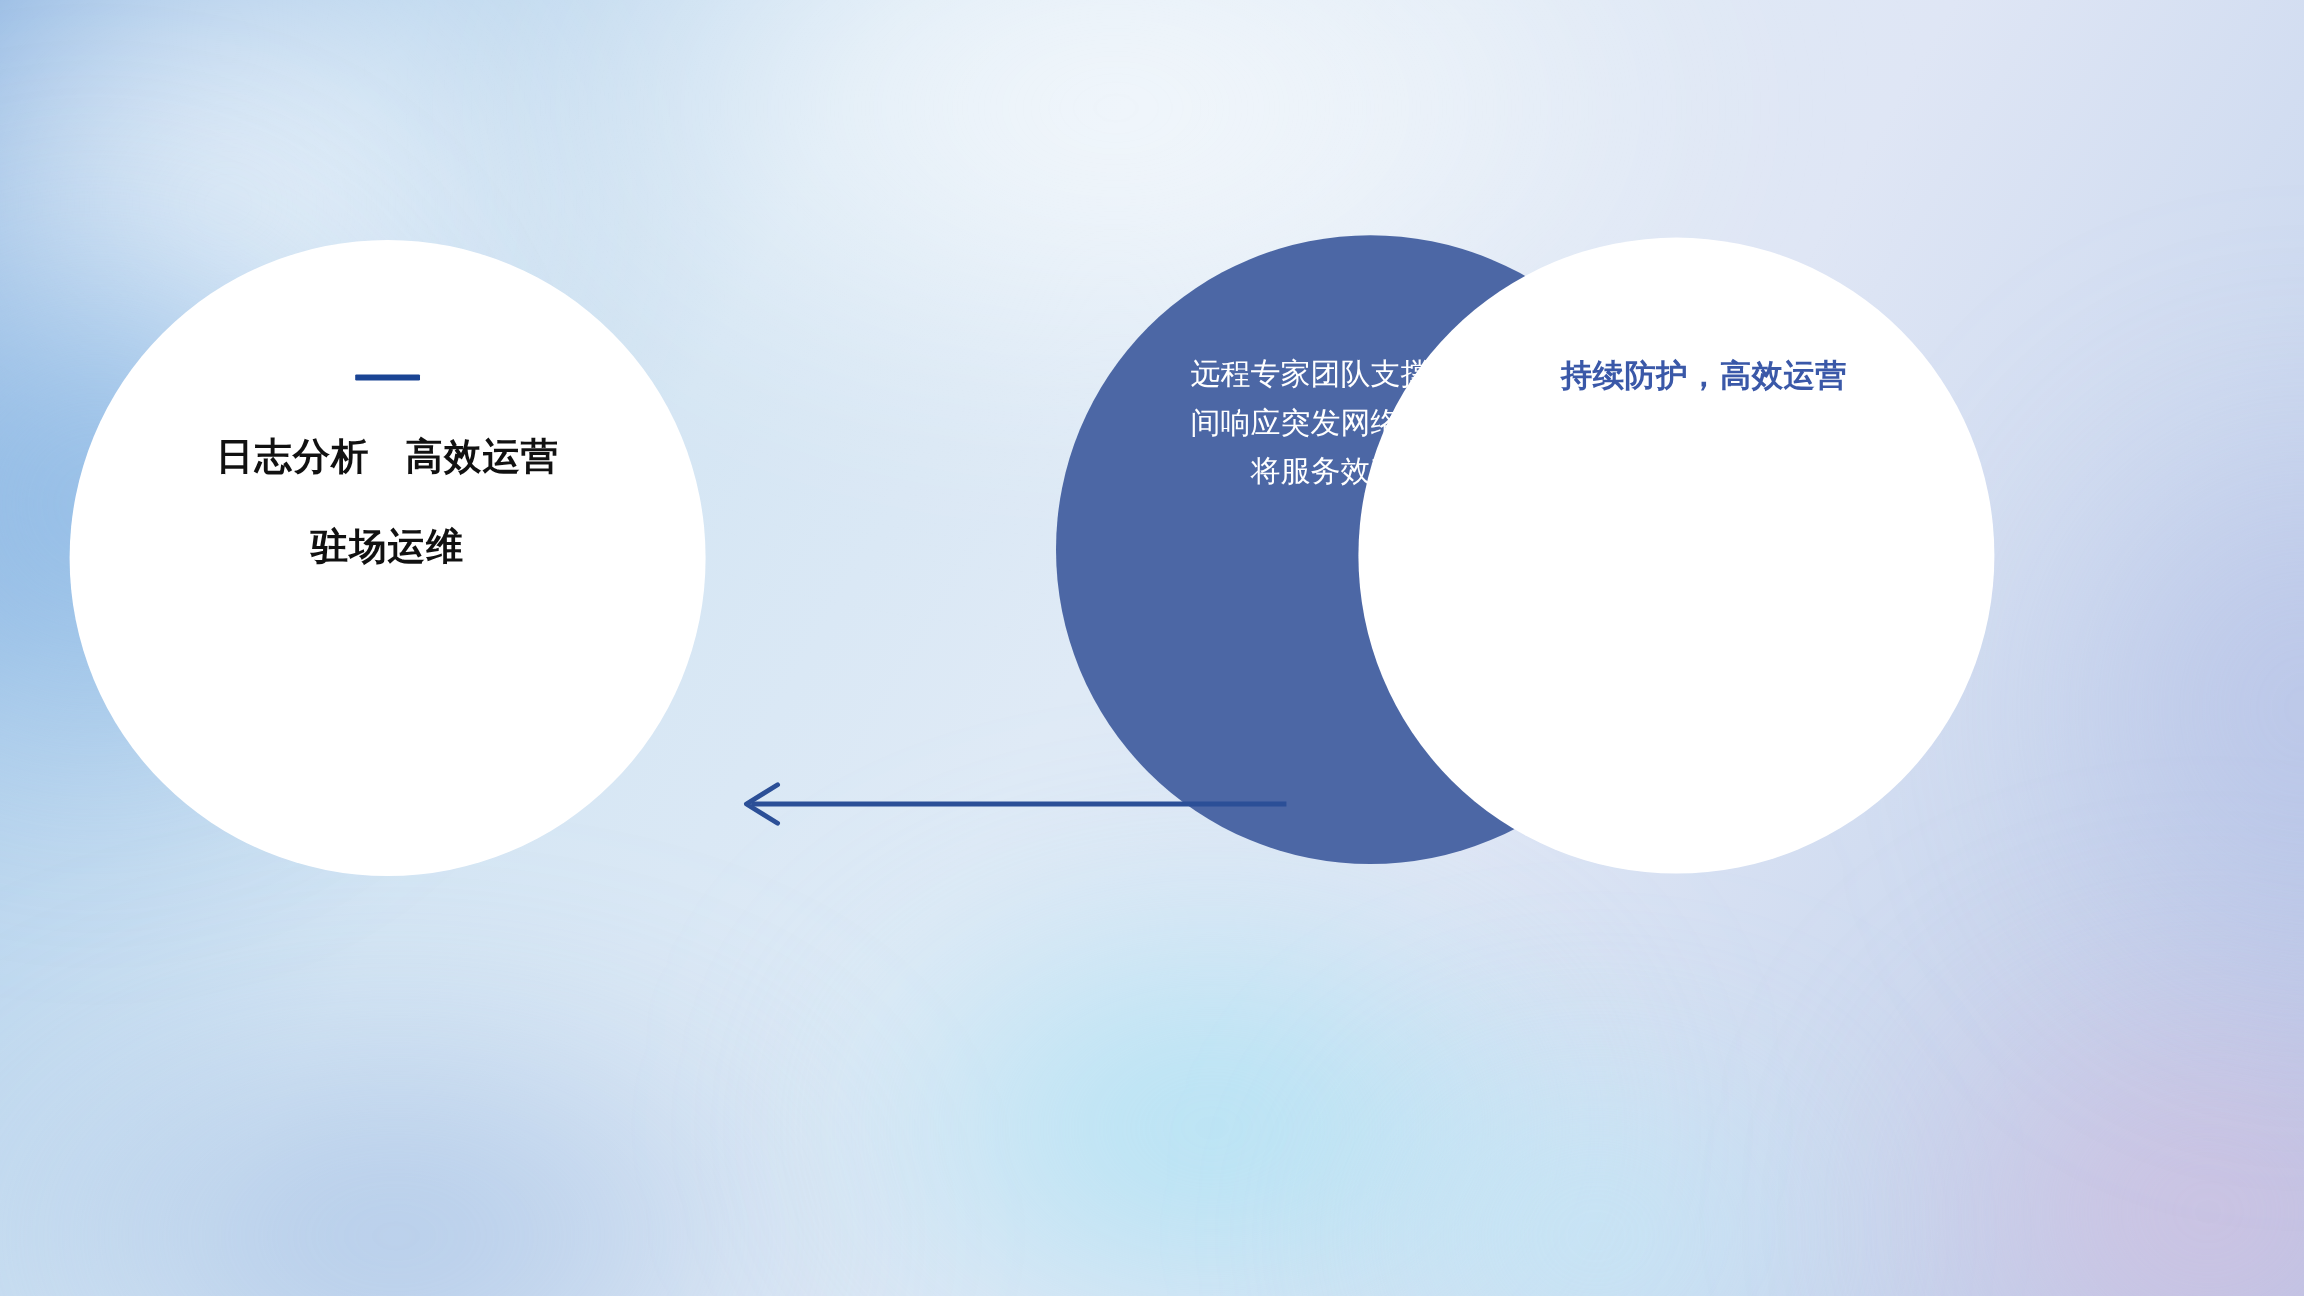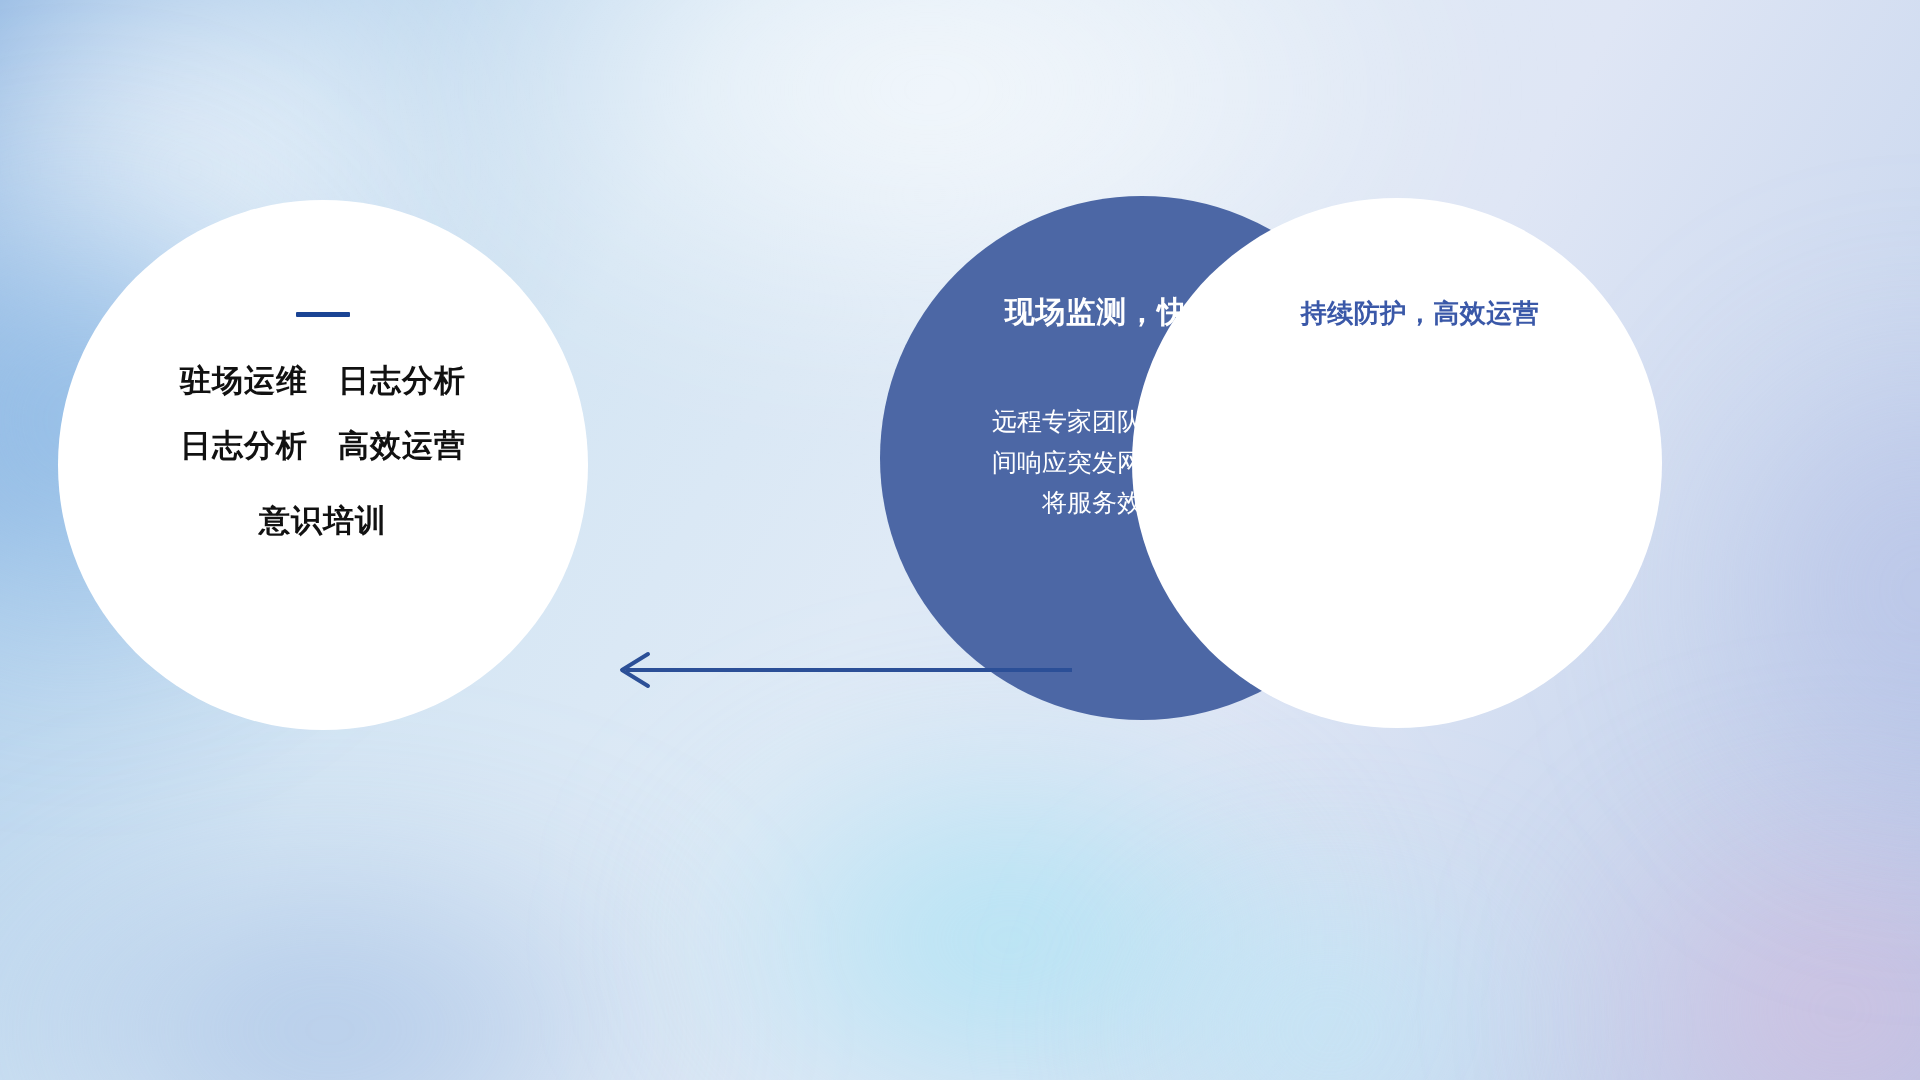--- a/index.html
+++ b/index.html
@@ -211,33 +211,29 @@
   <div id="circle-right" class="circle circle-white"></div>
 
   <svg id="flow-arrow" viewBox="0 0 480 60">
     <line x1="472" y1="30" x2="26" y2="30" stroke="#2b4f97" stroke-width="4"></line>
     <polyline points="48,14 22,30 48,46" fill="none" stroke="#2b4f97" stroke-width="4" stroke-linecap="round" stroke-linejoin="round"></polyline>
   </svg>
 
   <div id="left-content">
     <div class="accent-dash"></div>
 
-    <div class="left-line">
-      <span>驻场运维</span><span class="gap"></span><span>日志分析</span>
-    </div>
 
     <div class="left-line">
       <span>日志分析</span><span class="gap"></span><span>高效运营</span>
     </div>
 
-    <div class="left-line last">意识培训</div>
+    <div class="left-line last">驻场运维</div>
   </div>
 
   <div id="middle-content">
-    <div class="card-title">现场监测，快速响应</div>
     <div class="card-body">远程专家团队支撑，最短时间响应突发网络安全事件，将服务效率最大化</div>
   </div>
 
   <div id="right-content">
     <div class="card-title">持续防护，高效运营</div>
   </div>
 
 </div>
 
 </body></html>

